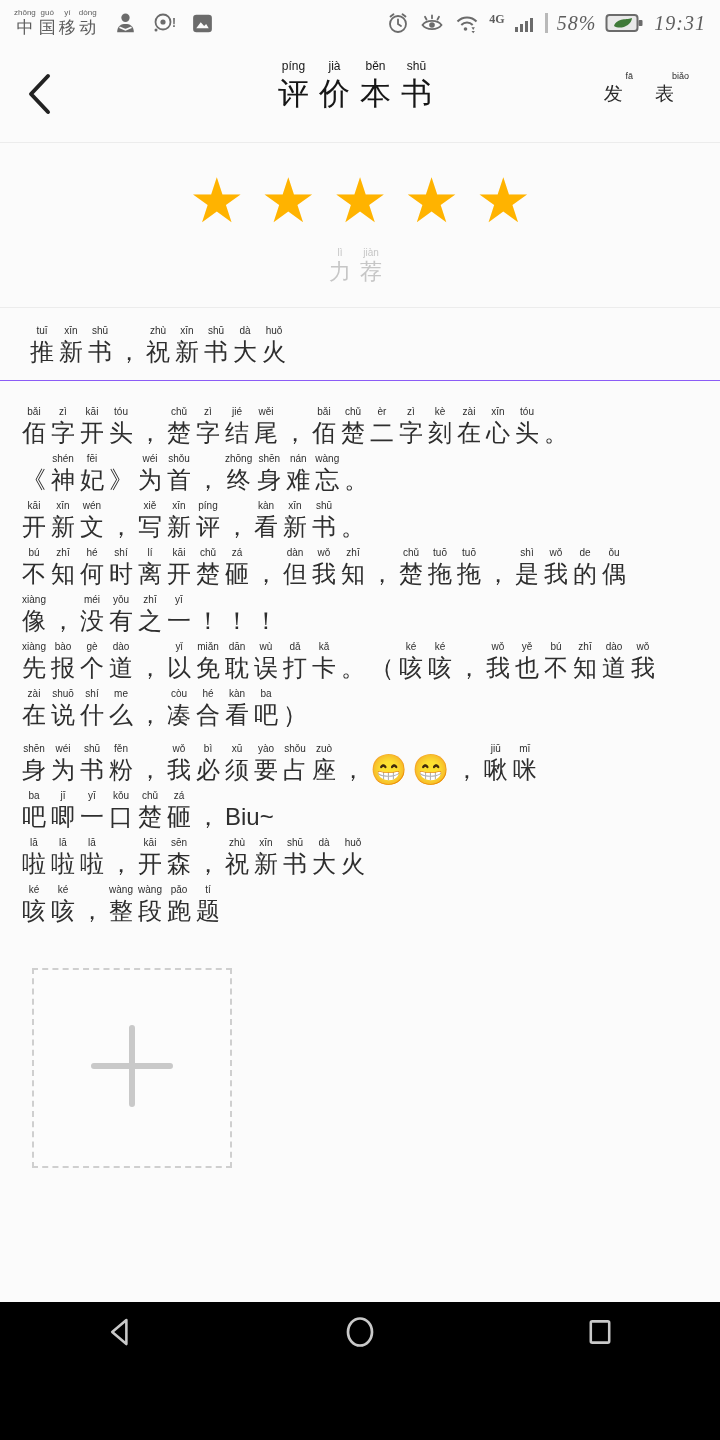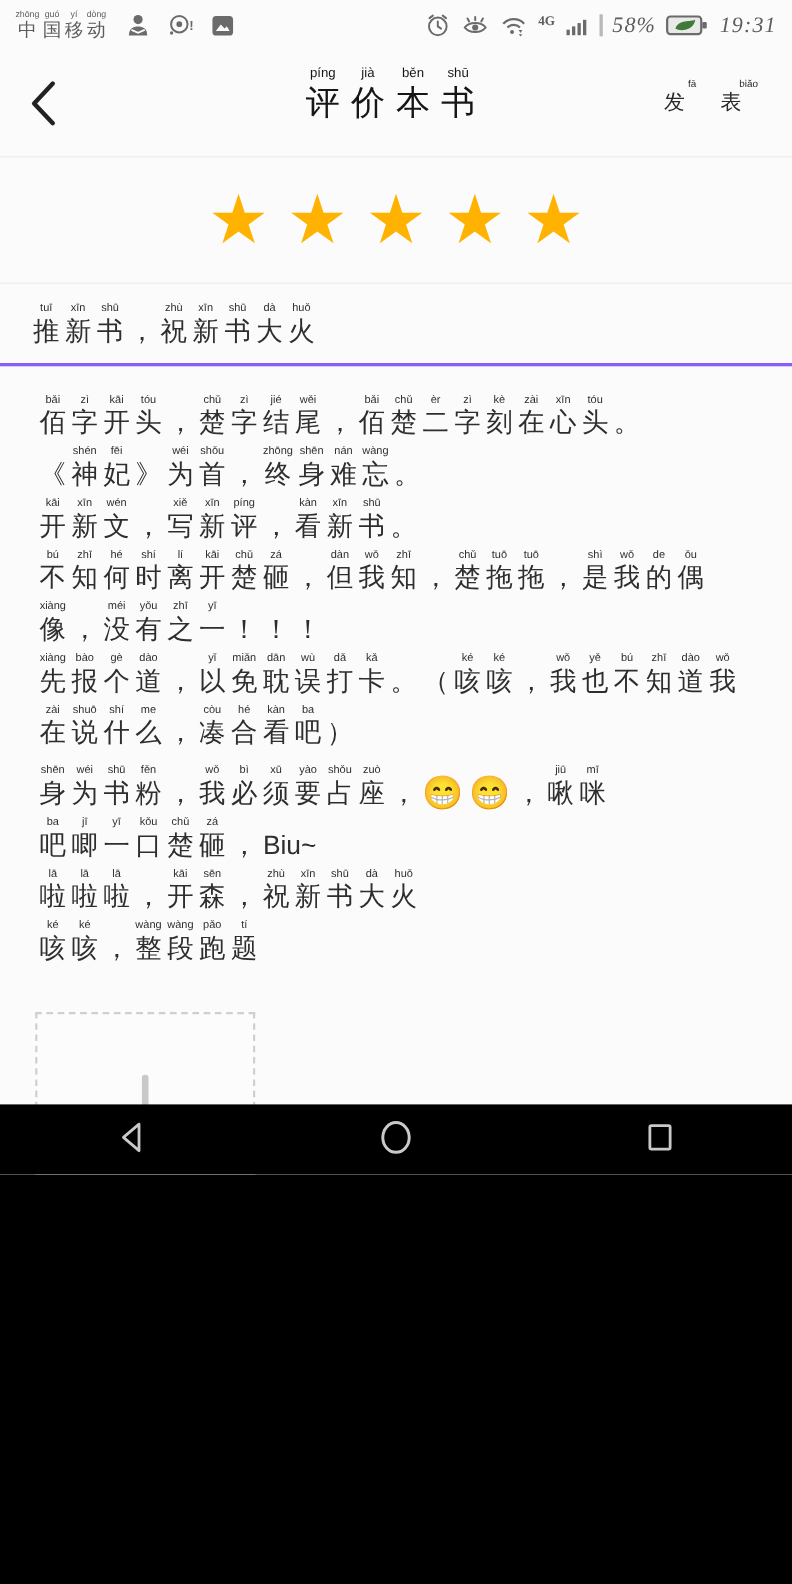--- a/index.html
+++ b/index.html
@@ -1,16 +1,16 @@
 <!DOCTYPE html>
 <html><head>
 <meta charset="utf-8">
 <style>
   html,body{margin:0;padding:0;background:#000;}
-  .screen{position:relative;width:720px;height:1068px;background:#fbfbfb;overflow:hidden;
+  .screen{position:relative;width:720px;height:1366px;background:#fbfbfb;overflow:hidden;
           font-family:"Liberation Sans", sans-serif;color:#2e2e2e;}
 
   
   .status-bar{height:46px;display:flex;justify-content:space-between;align-items:center;padding:0 14px;}
   .sb-left,.sb-right{display:flex;align-items:center;}
   .sb-left{gap:13px;}
   .sb-right{gap:9px;font-family:Liberation Serif, serif;}
   .sb-text{font-size:20px;color:#5d5d5d;font-style:italic;letter-spacing:1px;}
   .sb-sep{width:3px;height:20px;background:#b9b9b9;}
   .net-label{font-size:12px;font-weight:bold;color:#5d5d5d;position:relative;top:-4px;}
@@ -42,25 +42,25 @@
   
   .rating-section{padding:24px 0 22px;border-bottom:1px solid #ececec;text-align:center;}
   .stars{display:flex;justify-content:center;gap:16px;}
   .star{font-size:62px;line-height:68px;cursor:pointer;}
   .rating-label{margin-top:12px;display:flex;justify-content:center;}
   .rating-label .tok{margin-right:9px;}
   .rating-label .tok .py{font-size:10px;height:12px;line-height:12px;color:#c6c6c6;}
   .rating-label .tok .ch{font-size:22px;line-height:26px;color:#c6c6c6;}
 
   
-  .title-section{padding:16px 28px 13px 30px;border-bottom:3px solid #8b5cf6;}
+  .title-section{padding:16px 28px 13px 30px;border-bottom:1px solid #8b5cf6;}
   .title-input{display:flex;flex-wrap:nowrap;cursor:text;}
 
   
-  .review-section{padding:24px 24px 0 36px;cursor:text;}
+  .review-section{padding:24px 24px 0 22px;cursor:text;}
   .review-line{display:flex;flex-wrap:nowrap;margin-bottom:4px;}
   .review-line.gap{margin-top:12px;}
 
   
   .attachment{width:196px;height:196px;border:2px dashed #cfcfcf;margin:42px 0 0 32px;
               display:flex;align-items:center;justify-content:center;cursor:pointer;background:#fcfcfc;}
 
   
   .nav-bar{position:absolute;bottom:0;left:0;width:720px;height:64px;background:#000;
            display:flex;align-items:center;}
@@ -196,20 +196,30 @@
   </div>
 
   <div class="rating-section">
     <div class="stars">
         <span class="star" style="color: rgb(255, 179, 0);">★</span>
         <span class="star" style="color: rgb(255, 179, 0);">★</span>
         <span class="star" style="color: rgb(255, 179, 0);">★</span>
         <span class="star" style="color: rgb(255, 179, 0);">★</span>
         <span class="star" style="color: rgb(255, 179, 0);">★</span>
       </div>
+    <div class="rating-label">
+        <span class="tok">
+          <span class="py">lì</span>
+          <span class="ch">力</span>
+        </span>
+        <span class="tok">
+          <span class="py">jiàn</span>
+          <span class="ch">荐</span>
+        </span>
+      </div>
   </div>
 
   <div class="title-section">
     <div class="title-input">
         <span class="tok">
           <span class="py">tuī</span>
           <span class="ch">推</span>
         </span>
         <span class="tok">
           <span class="py">xīn</span>

